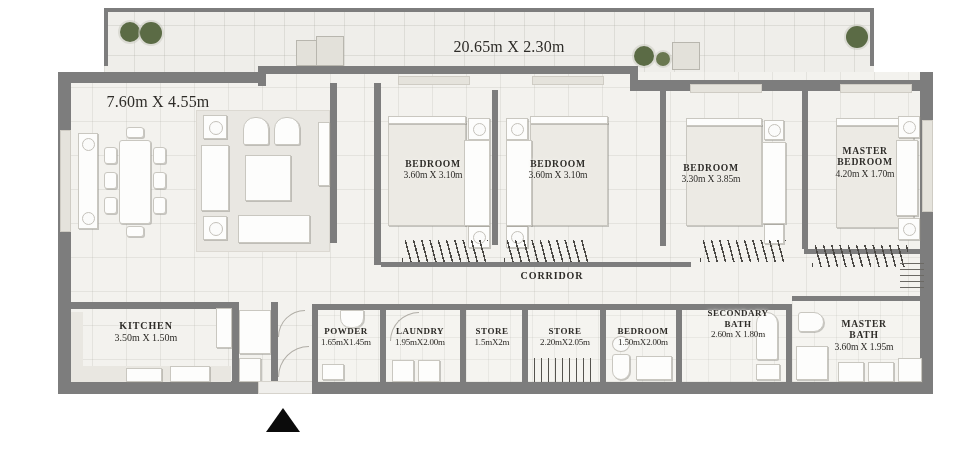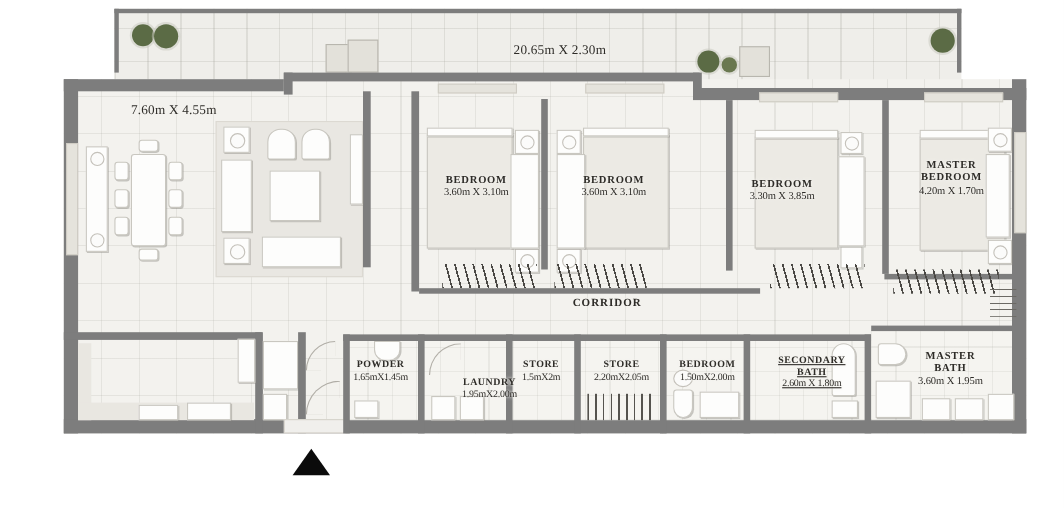--- a/index.html
+++ b/index.html
@@ -28,21 +28,21 @@
       repeating-linear-gradient(90deg,rgba(150,150,140,.13) 0 1px,transparent 1px 22px),
       #f5f4f0;
   }
   
   .lbl{position:absolute;text-align:center;color:#2e2c28;
     font-family:"Liberation Serif", serif;letter-spacing:.5px;
     line-height:1.18;white-space:nowrap;pointer-events:none;}
   .lbl .nm{display:block;font-weight:700;}
   .lbl .dm{display:block;font-weight:400;}
   .s13 .nm{font-size:11.5px;letter-spacing:1.1px}
-  .s13 .dm{font-size:12px;letter-spacing:.2px}
+  .s13 .dm{font-size:16px;letter-spacing:.2px}
   .s11 .nm{font-size:10px;letter-spacing:.9px}
   .s11 .dm{font-size:10px;letter-spacing:0px}
   .s9 .nm{font-size:9px;letter-spacing:.5px}
   .s9 .dm{font-size:9px;letter-spacing:-.2px}
   .s10 .nm{font-size:9.6px;letter-spacing:.7px}
   .s10 .dm{font-size:9.6px;letter-spacing:-.1px}
   
   .fu{position:absolute;box-sizing:border-box;background:#fdfdfc;
       border:1px solid #c9c7c0;box-shadow:1px 1px 0 rgba(140,138,130,.45);}
   .fu.soft{border-radius:3px;}
@@ -128,20 +128,24 @@
   <div class="fu" style="left:203px;top:115px;width:24px;height:24px;"></div>
   <div class="circ" style="left:209px;top:121px;width:12px;height:12px;"></div>
   <div class="fu" style="left:201px;top:145px;width:28px;height:66px;"></div>
   <div class="fu" style="left:245px;top:155px;width:46px;height:46px;"></div>
   <div class="fu" style="left:203px;top:216px;width:24px;height:24px;"></div>
   <div class="circ" style="left:209px;top:222px;width:12px;height:12px;"></div>
   <div class="fu" style="left:238px;top:215px;width:72px;height:28px;"></div>
 
   <div class="wall" style="left:58px;top:302px;width:180px;height:7px;"></div>
   <div class="wall" style="left:232px;top:302px;width:7px;height:92px;"></div>
+  <div class="lbl s11" style="left:76px;top:320px;width:140px;">
+    <span class="nm txt-shadow">KITCHEN</span>
+    <span class="dm txt-shadow">3.50m X 1.50m</span>
+  </div>
   <div class="fu nb" style="left:71px;top:312px;width:12px;height:70px;"></div>
   <div class="fu nb" style="left:71px;top:366px;width:160px;height:16px;"></div>
   <div class="fu" style="left:126px;top:368px;width:36px;height:14px;"></div>
   <div class="fu" style="left:170px;top:366px;width:40px;height:16px;"></div>
   <div class="fu" style="left:216px;top:308px;width:16px;height:40px;"></div>
 
   <div class="fu" style="left:239px;top:310px;width:32px;height:44px;"></div>
   <div class="fu" style="left:239px;top:358px;width:22px;height:24px;"></div>
   <div class="wall" style="left:271px;top:302px;width:7px;height:92px;"></div>
   <div class="door" style="left:278px;top:310px;width:26px;height:26px;"></div>
@@ -229,21 +233,21 @@
   <div class="fu" style="left:322px;top:364px;width:22px;height:16px;"></div>
   <div class="lbl s9" style="left:306px;top:326px;width:80px;">
     <span class="nm txt-shadow">POWDER</span>
     <span class="dm txt-shadow">1.65mX1.45m</span>
   </div>
 
   <div class="wall" style="left:460px;top:304px;width:6px;height:90px;"></div>
   <div class="fu" style="left:392px;top:360px;width:22px;height:22px;"></div>
   <div class="fu" style="left:418px;top:360px;width:22px;height:22px;"></div>
   <div class="door" style="left:390px;top:312px;width:28px;height:28px;"></div>
-  <div class="lbl s9" style="left:404px;top:326px;width:82px;margin-top:16px;">
+  <div class="lbl s9" style="left:379px;top:326px;width:82px;">
     <span class="nm txt-shadow">LAUNDRY</span>
     <span class="dm txt-shadow">1.95mX2.00m</span>
   </div>
 
   <div class="wall" style="left:522px;top:304px;width:6px;height:90px;"></div>
   <div class="lbl s9" style="left:460px;top:326px;width:64px;">
     <span class="nm txt-shadow">STORE</span>
     <span class="dm txt-shadow">1.5mX2m</span>
   </div>
 
@@ -259,21 +263,21 @@
   <div class="fu" style="left:636px;top:356px;width:36px;height:24px;"></div>
   <div class="circ" style="left:612px;top:336px;width:16px;height:14px;"></div>
   <div class="lbl s9" style="left:604px;top:326px;width:78px;">
     <span class="nm txt-shadow">BEDROOM</span>
     <span class="dm txt-shadow">1.50mX2.00m</span>
   </div>
 
   <div class="wall" style="left:786px;top:304px;width:6px;height:90px;"></div>
   <div class="fu soft" style="left:756px;top:312px;width:22px;height:48px;border-radius:11px 11px 2px 2px;"></div>
   <div class="fu" style="left:756px;top:364px;width:24px;height:16px;"></div>
-  <div class="lbl s9" style="left:690px;top:322px;width:96px;text-decoration:underline;">
+  <div class="lbl s9" style="left:690px;top:308px;width:96px;">
     <span class="nm txt-shadow">SECONDARY</span>
     <span class="nm txt-shadow">BATH</span>
     <span class="dm txt-shadow">2.60m X 1.80m</span>
   </div>
 
   <div class="floor wet slab" style="left:792px;top:300px;width:128px;height:82px;"></div>
   <div class="wall" style="left:792px;top:296px;width:128px;height:5px;"></div>
   <div class="fu soft" style="left:798px;top:312px;width:26px;height:20px;border-radius:3px 10px 10px 3px;"></div>
   <div class="fu" style="left:796px;top:346px;width:32px;height:34px;"></div>
   <div class="fu" style="left:838px;top:362px;width:26px;height:20px;"></div>

